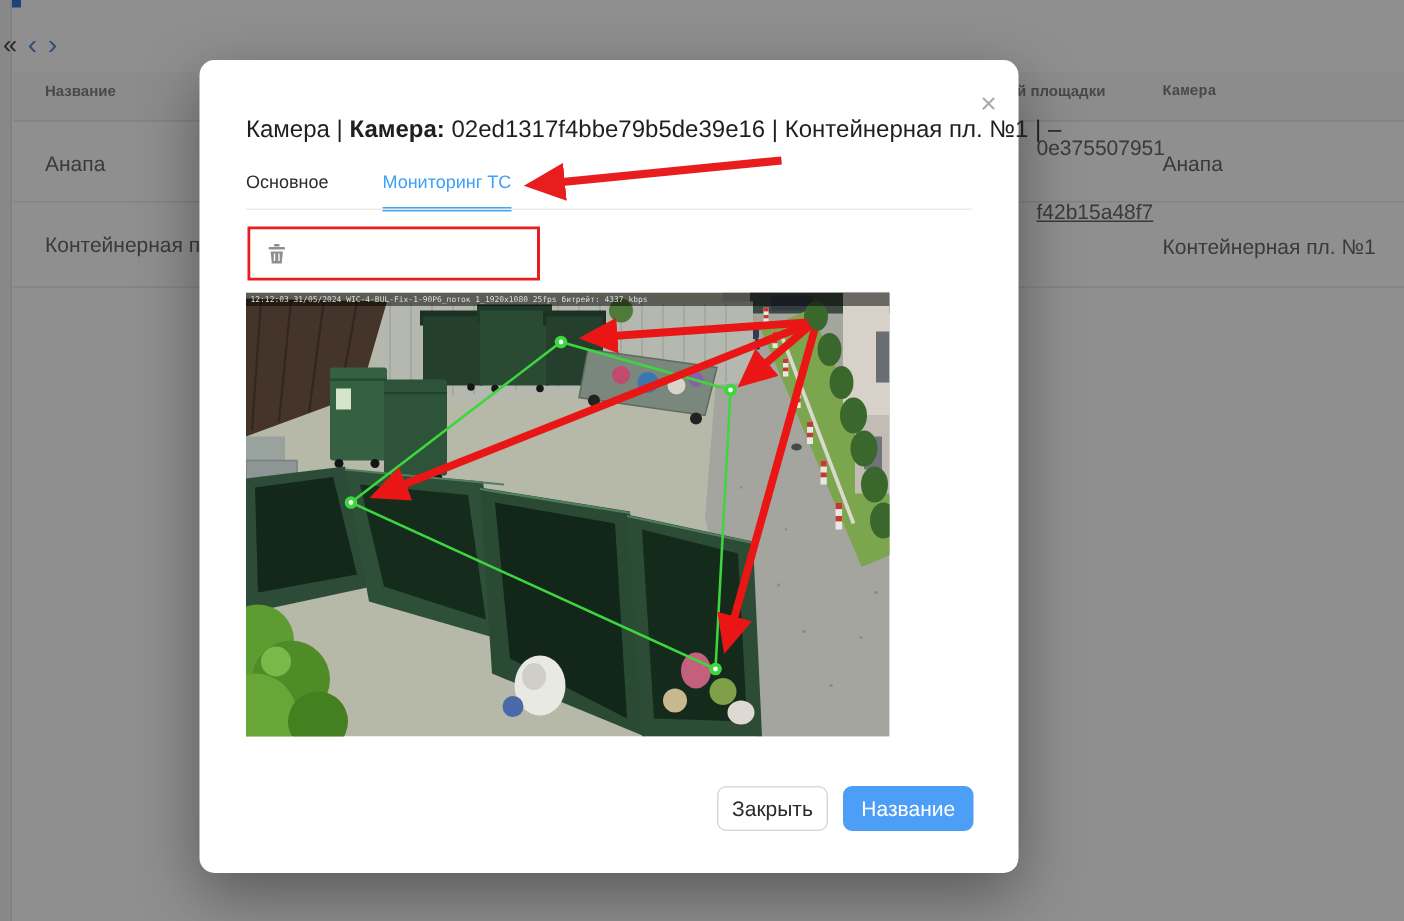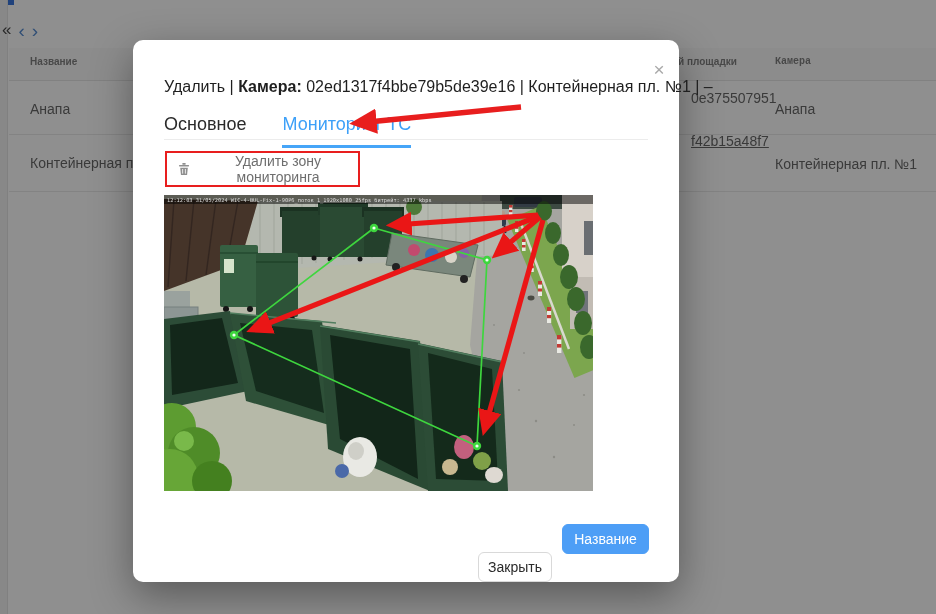--- a/index.html
+++ b/index.html
@@ -24,34 +24,34 @@
   
   .mask { position:absolute; inset:0; background:rgba(18,18,18,0.47); z-index:5; }
 
   
   .modal { position:absolute; left:133px; top:40px; width:546px; height:542px; background:#fff;
            border-radius:10px; box-shadow:0 14px 42px rgba(0,0,0,0.38); z-index:10; }
   .modal-close { position:absolute; left:513px; top:17px; width:26px; height:26px; text-align:center;
                  font-size:19px; line-height:26px; color:#a9a9a9; cursor:pointer; }
   .modal-title { position:absolute; left:31px; top:38px; font-size:16px; color:#1f1f1f; white-space:nowrap; }
   .modal-title b { font-weight:bold; }
-  .tabs { position:absolute; left:31px; top:74px; display:flex; gap:36px; font-size:18px; }
+  .tabs { position:absolute; left:31px; top:74px; display:flex; gap:36px; font-size:12px; }
   .tab { padding-bottom:10px; color:#2b2b2b; cursor:pointer; }
   .tab.active { color:#3da0f8; border-bottom:3px solid #46a5f8; }
   .tabs-divider { position:absolute; left:31px; top:99px; width:484px; height:1px; background:#ececec; }
 
   .del-annot { position:absolute; left:32px; top:111px; width:195px; height:36px; border:2.5px solid #e81e1e; background:#fff; }
   .del-btn { position:absolute; inset:0; display:flex; align-items:center; gap:8px; padding-left:11px;
              font-size:14px; color:#6e6e6e; cursor:pointer; background:#fff; border:0; }
 
   .camera-box { position:absolute; left:31px; top:155px; width:429px; height:296px; }
   .camera-box svg { display:block; }
 
   .btn { position:absolute; top:484px; height:30px; border-radius:6px; font-size:14px; cursor:pointer; }
-  .btn-close { left:345px; width:74px; background:#fff; border:1px solid #d9d9d9; color:#2b2b2b;margin-top:28px; }
+  .btn-close { left:345px; width:74px; background:#fff; border:1px solid #d9d9d9; color:#2b2b2b; }
   .btn-save { left:429px; width:87px; background:#4d9ef6; border:1px solid #4d9ef6; color:#fff; }
 
   
   .tab-arrow { position:absolute; left:346px; top:98px; z-index:20; pointer-events:none; }
 </style>
 </head>
 <body>
 
 <div class="stage">
 
@@ -81,38 +81,37 @@
     <span class="td" style="left:691px; top:133px;text-decoration:underline;">f42b15a48f7</span>
     <span class="td" style="left:775px; top:156px;">Контейнерная пл. №1</span>
     <div class="tbl-line" style="top:191px;"></div>
   </div>
 
   <div class="mask"></div>
 
   <div class="modal">
     <div class="modal-close">×</div>
 
-    <div class="modal-title"><span>Удалить | </span><b>Камера:</b><span> 02ed1317f4bbe79b5de39e16 | Контейнерная пл. №1 | –</span></div>
+    <div class="modal-title"><span>Камера | </span><b>Камера:</b><span> 02ed1317f4bbe79b5de39e16 | Контейнерная пл. №1 | –</span></div>
 
     <div class="tabs">
       <span class="tab">Основное</span>
       <span class="tab active">Мониторинг ТС</span>
     </div>
     <div class="tabs-divider"></div>
 
     <div class="del-annot">
       <button class="del-btn">
         <svg width="13" height="14" viewBox="0 0 13 14">
           <rect x="1" y="2.6" width="11" height="1.7" rx="0.8" fill="#8f8f8f"></rect>
           <rect x="4.6" y="0.6" width="3.8" height="1.7" rx="0.8" fill="#8f8f8f"></rect>
           <path d="M2.4 5.6 h8.2 l-0.8 8 h-6.6 z" fill="#8f8f8f"></path>
           <line x1="5" y1="7" x2="5" y2="12" stroke="#ffffff" stroke-width="0.9"></line>
           <line x1="8" y1="7" x2="8" y2="12" stroke="#ffffff" stroke-width="0.9"></line>
         </svg>
-        <span>Удалить зону мониторинга</span>
       </button>
     </div>
 
     <div class="camera-box">
       <svg width="429" height="296" viewBox="0 0 429 296">
         <defs>
           <marker id="ahead" markerWidth="5" markerHeight="4.6" refX="3.4" refY="2.3" orient="auto" markerUnits="strokeWidth">
             <path d="M0,0 L5,2.3 L0,4.6 Z" fill="#ea1616"></path>
           </marker>
         </defs>

